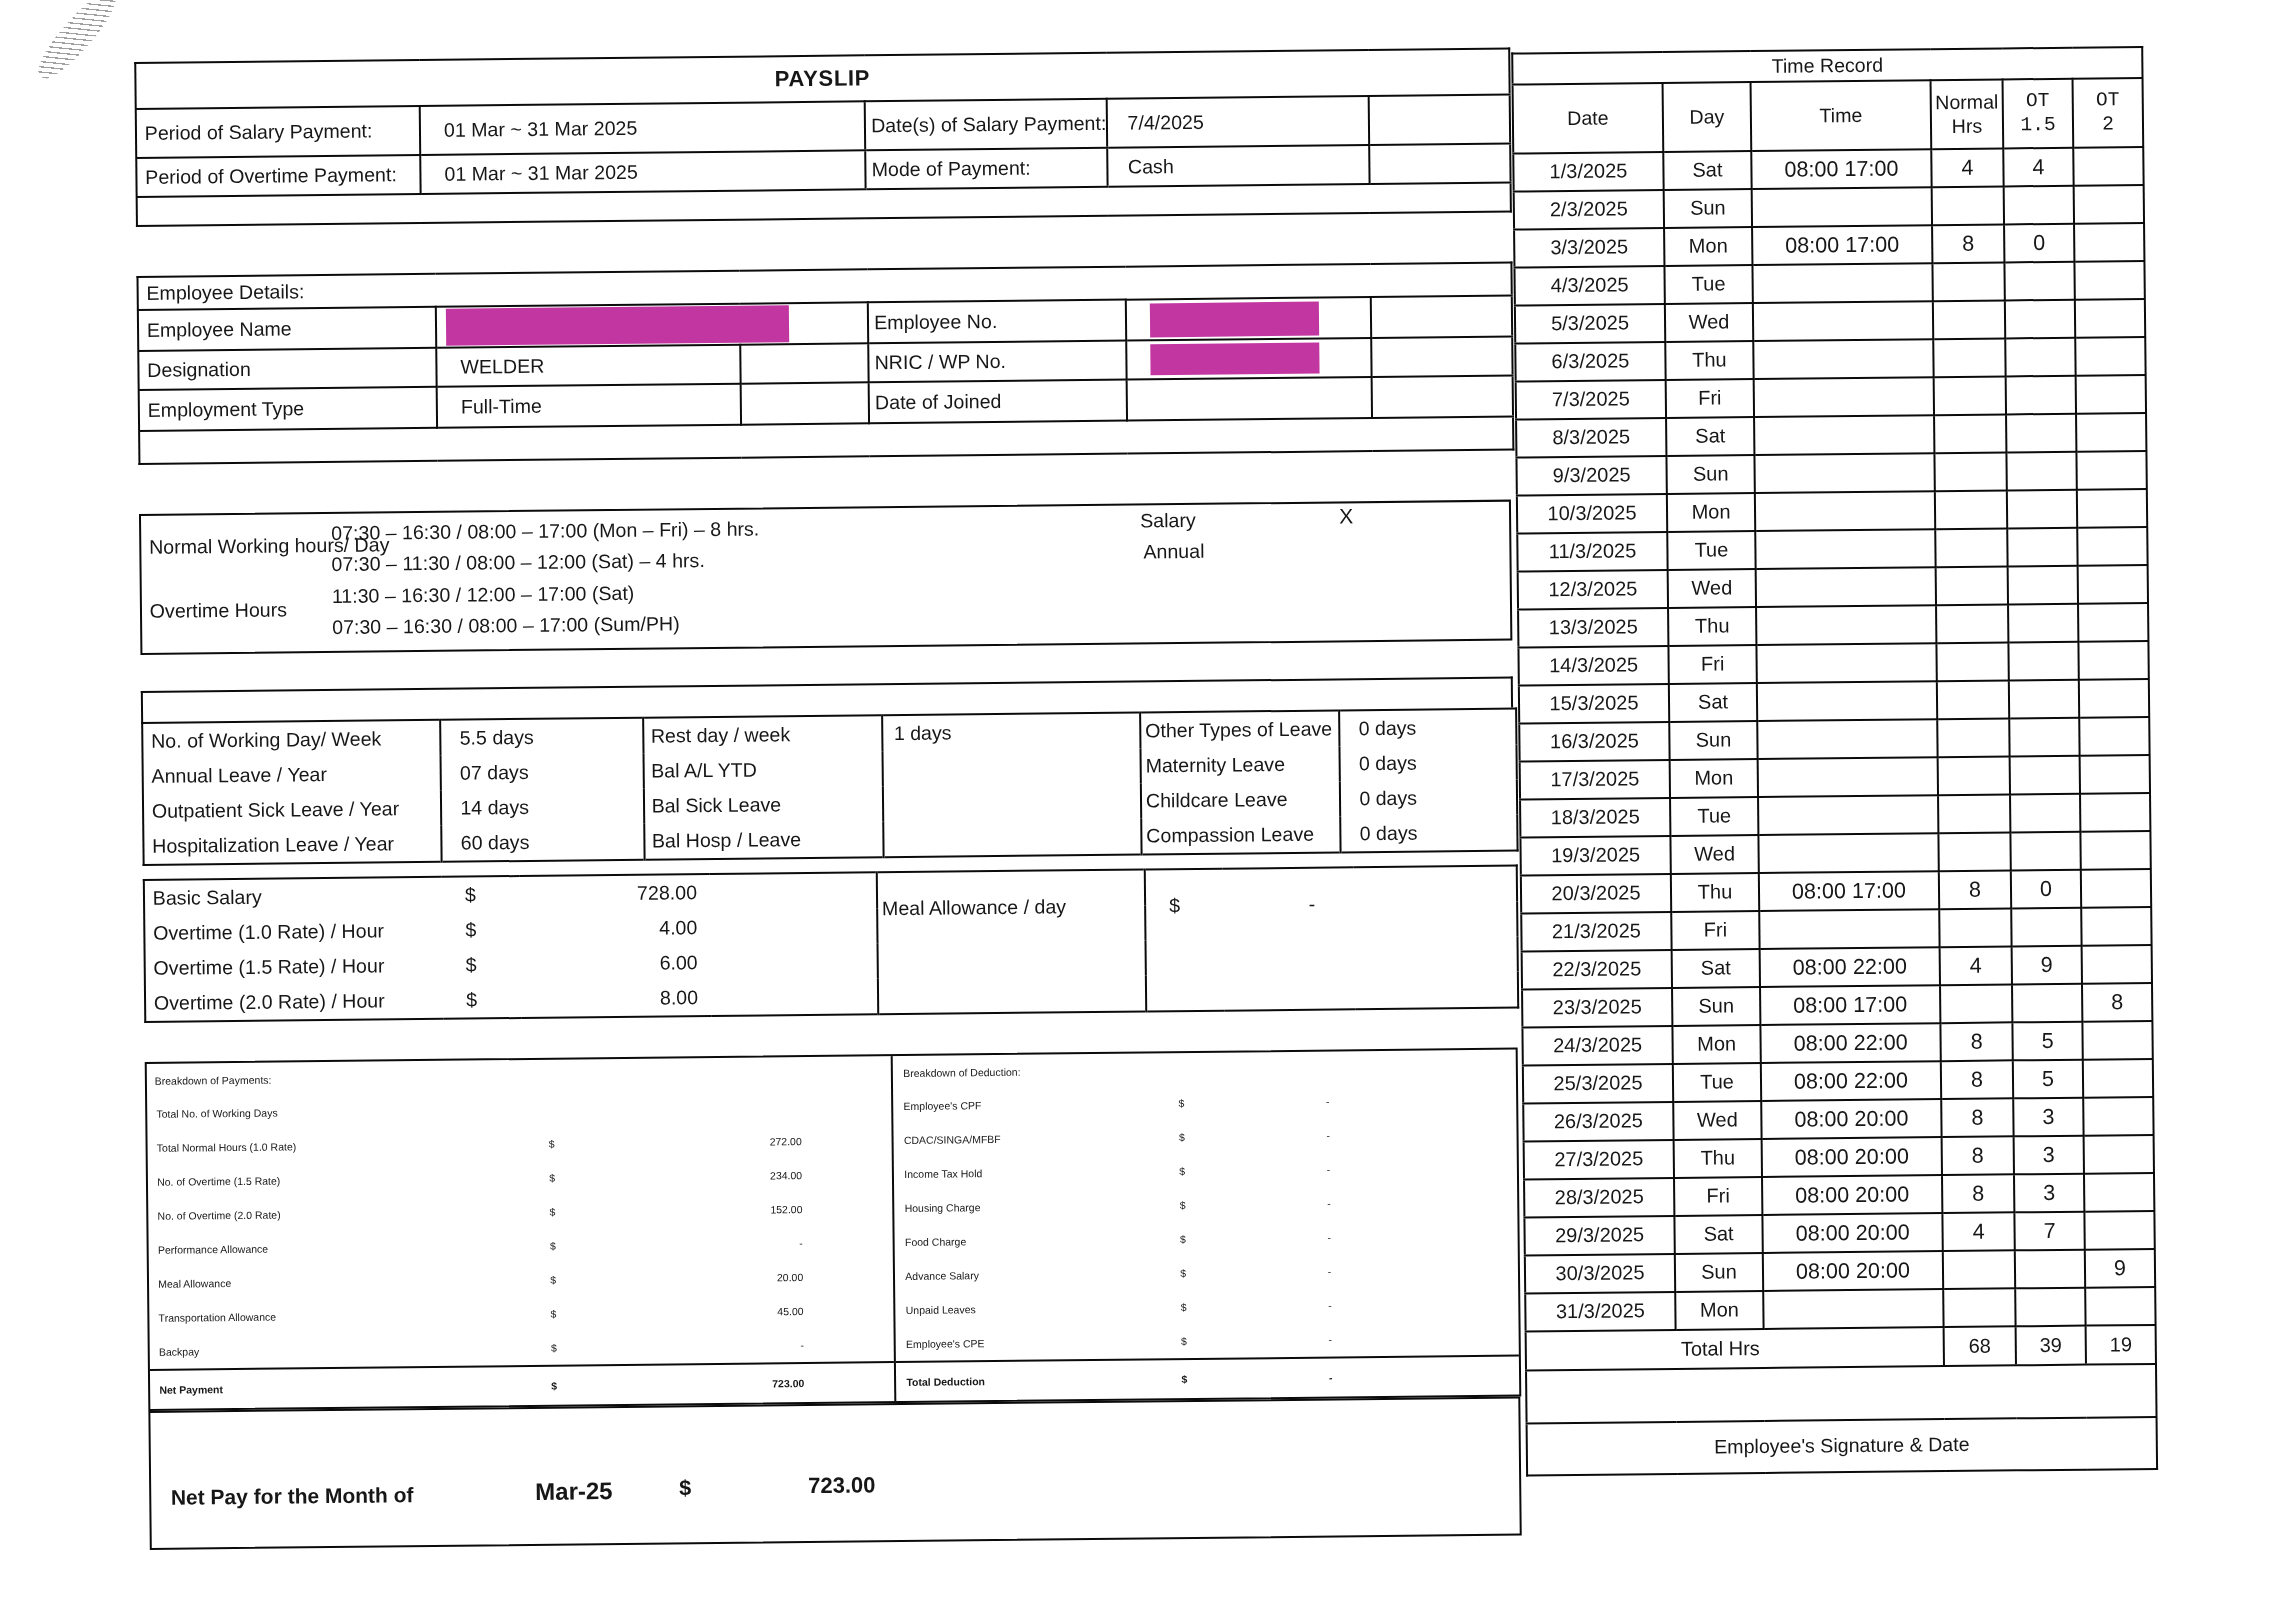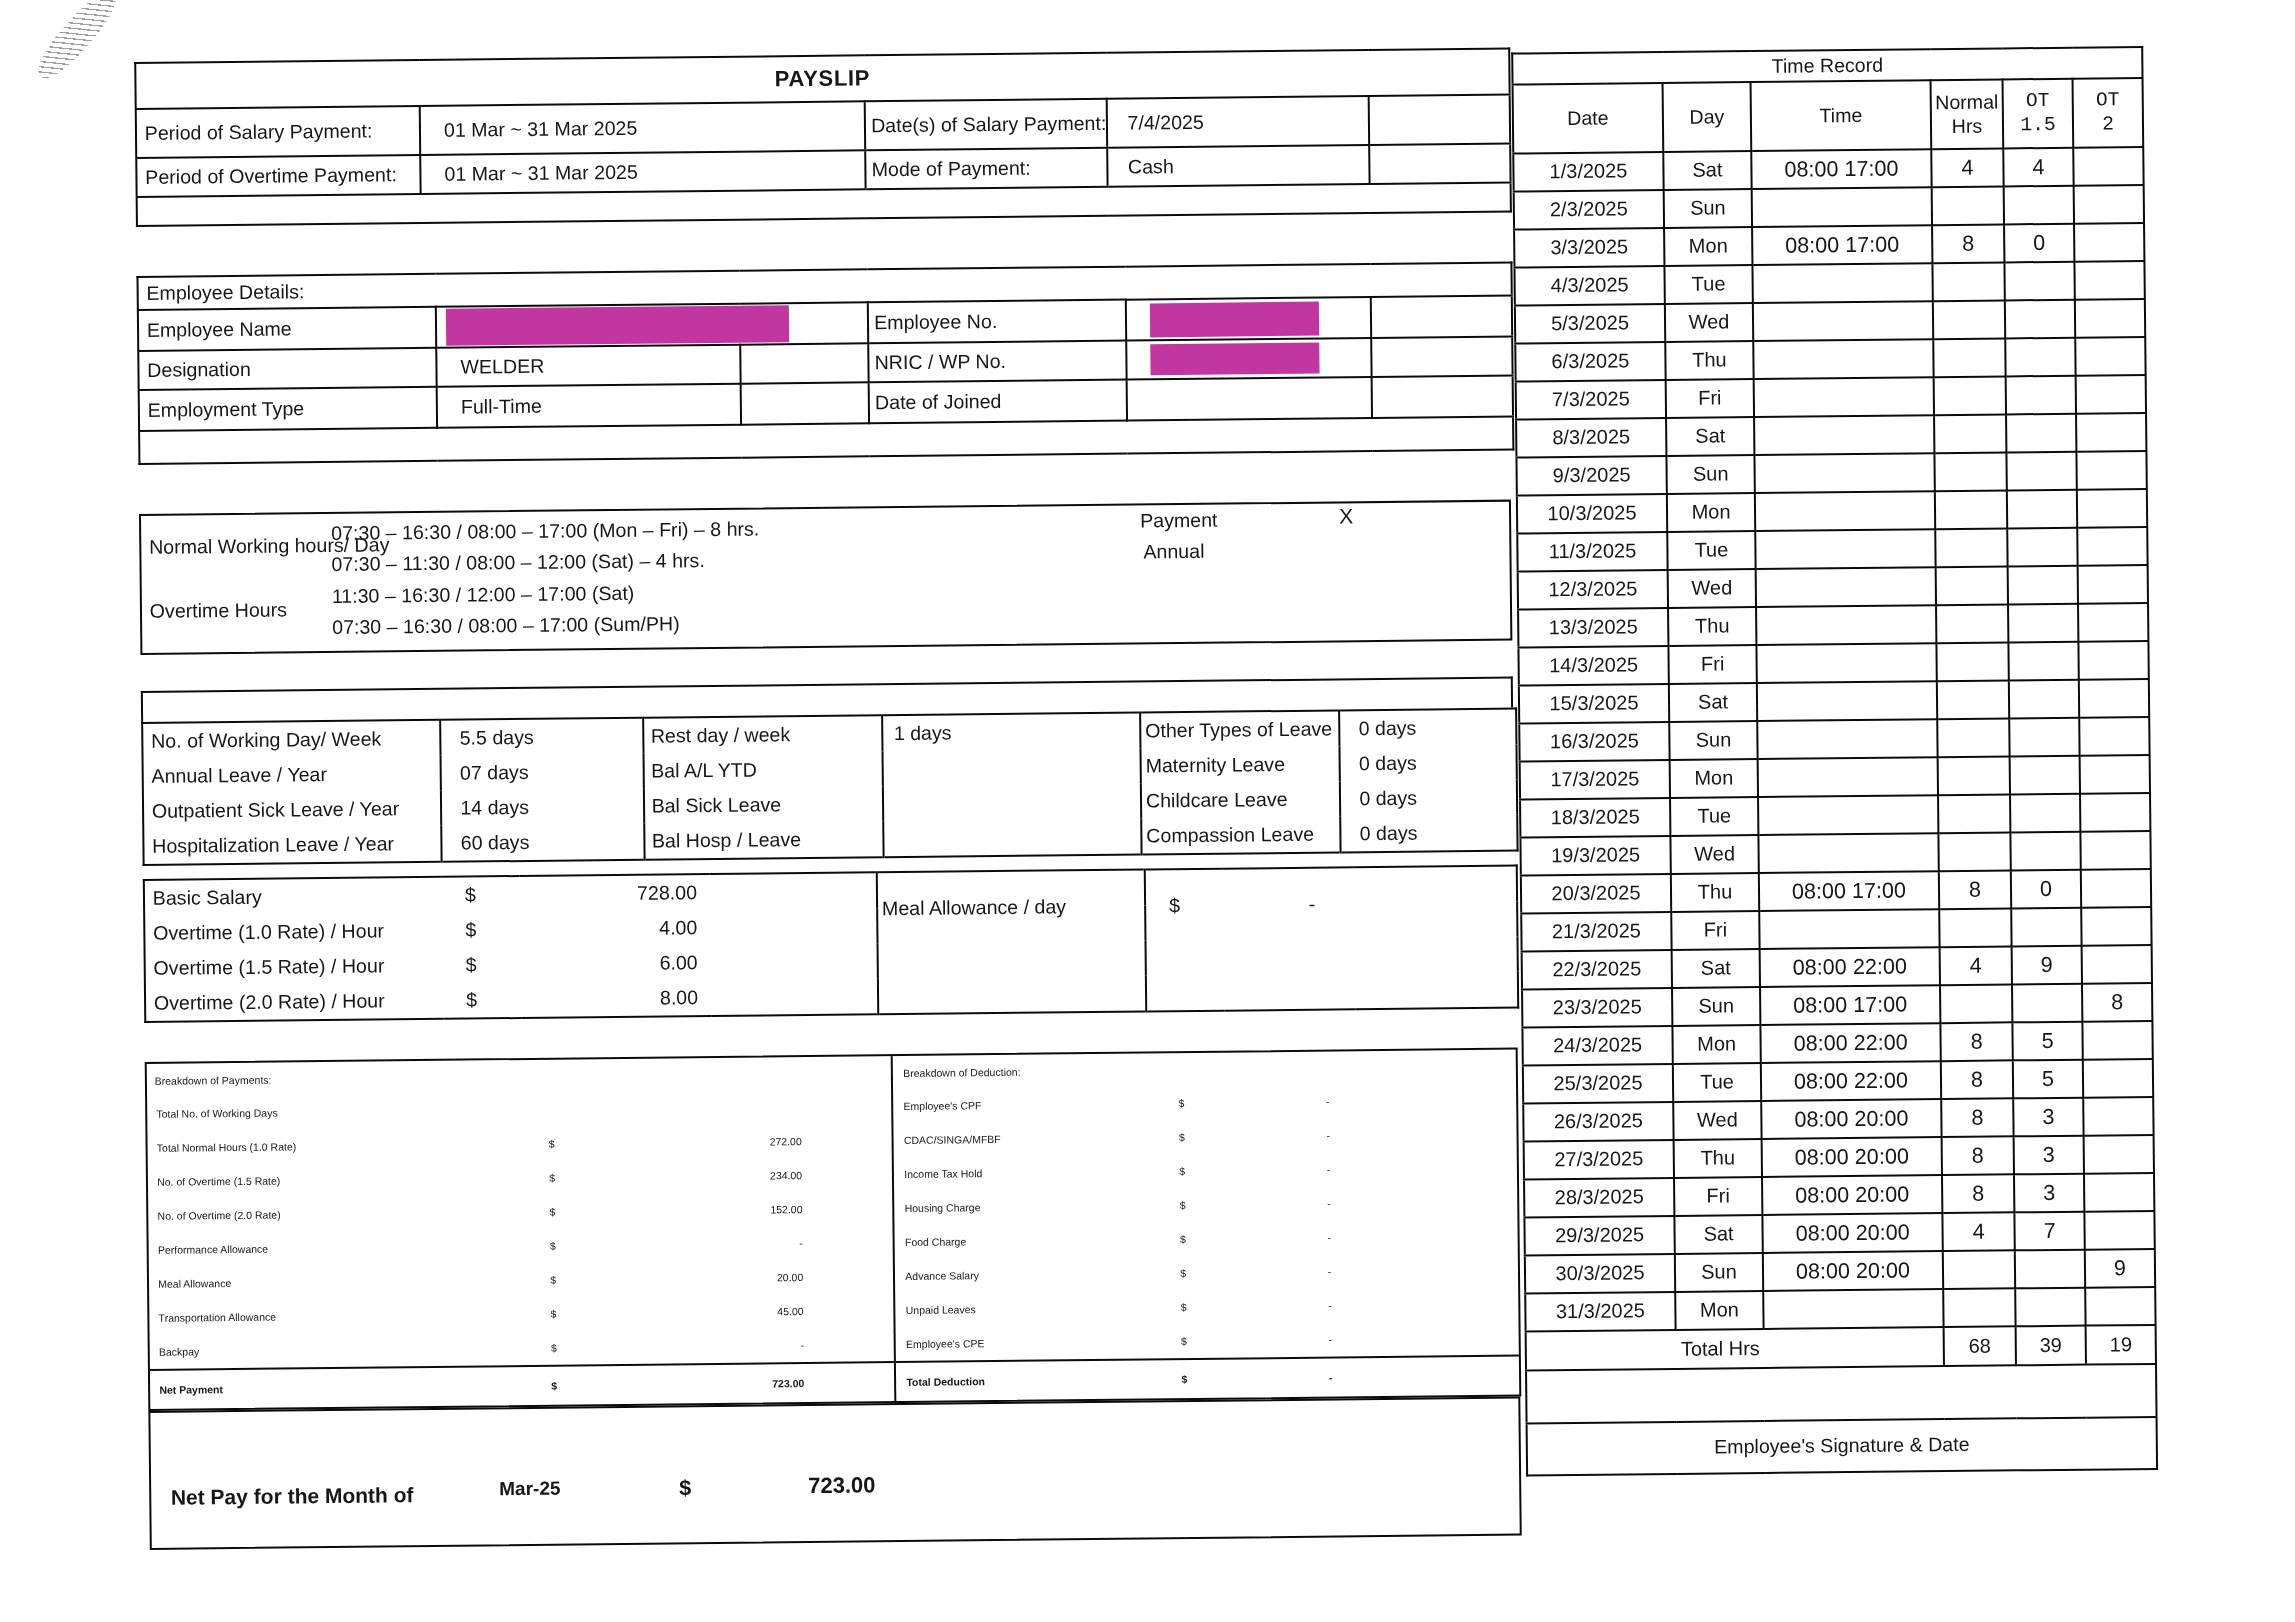--- a/index.html
+++ b/index.html
@@ -164,21 +164,21 @@
       </tbody>
         </table>
 
       <div class="wh-box box">
         <span style="left:7.8px;top:19.6px">Normal Working hours/ Day</span>
         <span style="left:190px;top:7.8px">07:30 – 16:30 / 08:00 – 17:00 (Mon – Fri) – 8 hrs.</span>
         <span style="left:190px;top:39px">07:30 – 11:30 / 08:00 – 12:00 (Sat) – 4 hrs.</span>
         <span style="left:7.8px;top:84px">Overtime Hours</span>
         <span style="left:190px;top:71px">11:30 – 16:30 / 12:00 – 17:00 (Sat)</span>
         <span style="left:190px;top:102px">07:30 – 16:30 / 08:00 – 17:00 (Sum/PH)</span>
-        <span style="left:999px;top:3.9px">Payment</span>
+        <span style="left:999px;top:3.9px">Salary</span>
         <span style="left:1198px;top:1.3px;font-size:21px">X</span>
         <span style="left:1002px;top:35px">Annual</span>
       </div>
 
       <div class="empty-strip box" style="border-bottom:none"></div>
       <table class="leave-table btab">
         <colgroup>
             <col style="width:298px">
             <col style="width:203px">
             <col style="width:239px">
@@ -374,21 +374,21 @@
           <div class="total-row">
             <span class="ded-lbl">Total Deduction</span>
             <span class="ded-cur">$</span>
             <span class="ded-amt">-</span>
           </div>
         </div>
       </div>
 
       <div class="bottom-box box">
         <span style="left:19.6px;top:73px;font-size:21px">Net Pay for the Month of</span>
-        <span style="left:348px;top:69px;font-size:19px">Mar-25</span>
+        <span style="left:384px;top:69px;font-size:24px">Mar-25</span>
         <span style="left:528px;top:68px;font-size:21.6px">$</span>
         <span style="left:657px;top:67px;font-size:22px">723.00</span>
       </div>
     </div>
 
     <div class="tr-col">
       <table class="tr-table btab">
         <colgroup>
             <col style="width:150px">
             <col style="width:88px">

